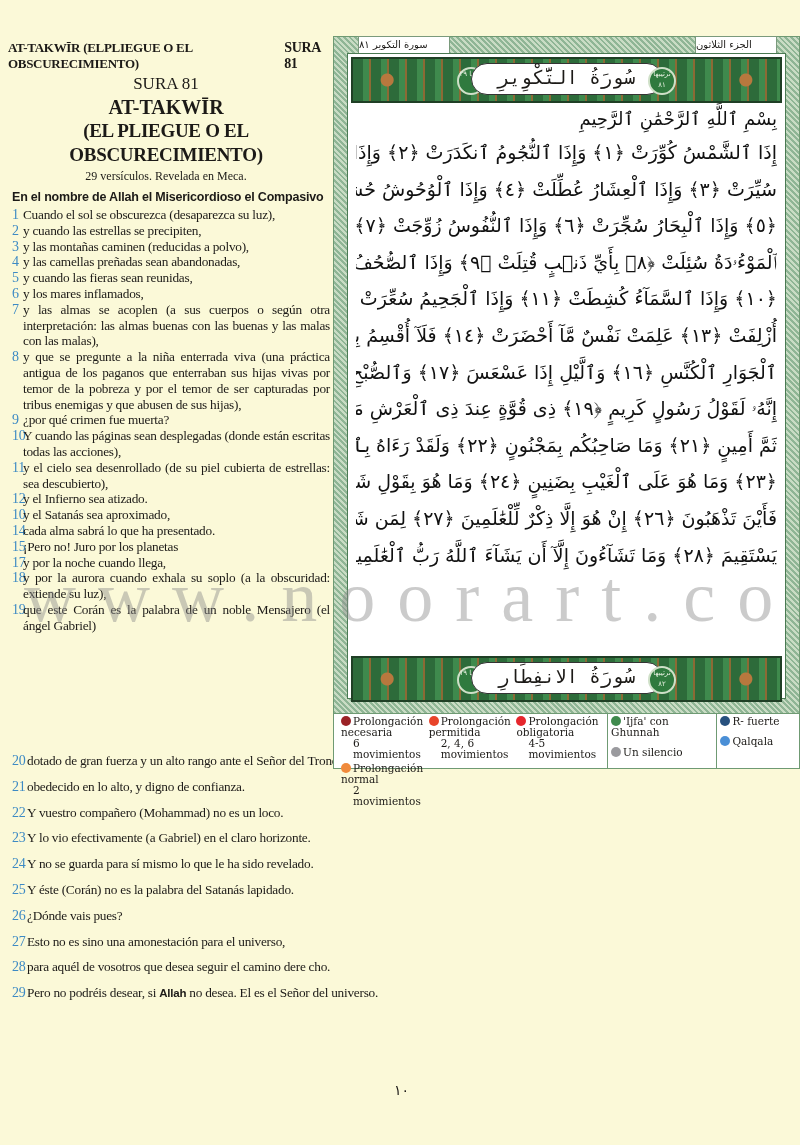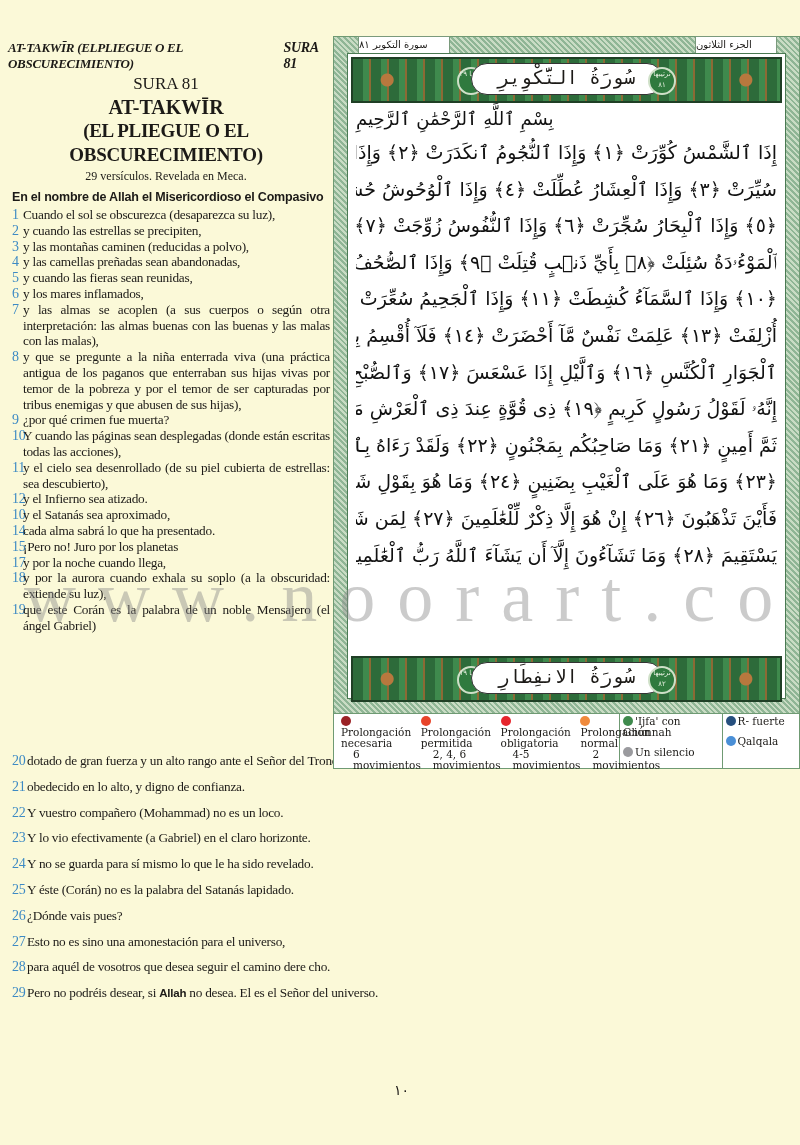--- a/index.html
+++ b/index.html
@@ -1,19 +1,19 @@
 <!DOCTYPE html>
 <html><head>
 <meta charset="utf-8">
 <style>
   html,body{margin:0;padding:0;}
   body{width:800px;height:1145px;background:#fbf9d8;position:relative;overflow:hidden;
        font-family:"Liberation Serif","DejaVu Serif",serif;color:#1c1a17;}
   .running-head{position:absolute;left:8px;top:40px;width:322px;display:flex;justify-content:flex-start;
-       font-style:italic;font-weight:bold;font-size:13px;letter-spacing:-0.3px;}
+       font-weight:bold;font-size:13px;letter-spacing:-0.3px;}
   .running-head .sura-num{font-size:14px;}
   .left-col{position:absolute;left:0;top:68px;width:332px;}
   .sura-title{text-align:center;font-size:17px;line-height:22px;margin-top:5px;}
   .sura-name{text-align:center;font-size:20px;font-weight:bold;line-height:24px;}
   .sura-sub{text-align:center;font-size:19px;font-weight:bold;line-height:24px;letter-spacing:-0.3px;}
   .sura-meta{text-align:center;font-size:12px;line-height:16px;margin-top:1px;}
   .basmala-tr{font-family:"Liberation Sans","DejaVu Sans",sans-serif;font-weight:bold;font-size:12.5px;
        margin:6px 0 3px 12px;letter-spacing:-0.2px;}
   .verses{list-style:none;margin:0;padding:0;}
   .verse{display:flex;font-size:13.3px;line-height:15.8px;letter-spacing:-0.25px;}
@@ -40,27 +40,27 @@
   .banner-bottom{top:602px;}
   .banner .cartouche{position:absolute;left:50%;top:4px;transform:translateX(-50%);width:190px;height:30px;
        background:#fff;border:1.5px solid #333;border-radius:18px;text-align:center;
        font-family:Liberation Mono, monospace;font-size:19px;line-height:30px;direction:rtl;}
   .banner .medal{position:absolute;top:8px;width:24px;height:24px;border-radius:50%;background:#2f7a3e;
        border:2px solid #cfe0c8;color:#e6f0e0;font-family:"DejaVu Sans",sans-serif;font-size:7px;
        line-height:11px;text-align:center;}
   .medal.m-left{left:104px;} .medal.m-right{right:104px;}
   .arabic{position:absolute;left:8px;right:8px;top:52px;direction:rtl;
        font-family:"DejaVu Sans",sans-serif;font-size:19px;color:#111;}
-  .basmala{text-align:left;font-size:18px;line-height:26px;margin-bottom:2px;}
+  .basmala{text-align:right;font-size:18px;line-height:26px;margin-bottom:2px;}
   .aline{line-height:36.6px;text-align:justify;text-align-last:justify;white-space:nowrap;overflow:hidden;}
   .legend{position:absolute;left:333px;top:713px;width:465px;height:54px;background:#fff;border:1px solid #6f9a73;
        display:flex;font-family:"DejaVu Serif",serif;font-size:10.5px;line-height:11px;}
   .legend .col{border-right:1px solid #6f9a73;padding:2px 3px;box-sizing:border-box;}
   .legend .col:last-child{border-right:none;}
-  .legend .col1{width:286px;display:grid;grid-template-columns:1fr 1fr 1fr 1fr;row-gap:3px;padding-left:7px;}
+  .legend .col1{width:286px;display:grid;grid-template-columns:1fr 1fr 1fr;row-gap:3px;padding-left:7px;}
   .legend .col2{width:114px;} .legend .col3{width:85px;}
   .lg-item .dot{display:inline-block;width:10px;height:10px;border-radius:50%;vertical-align:-1px;margin-right:2px;}
   .lg-item .sub{display:block;padding-left:12px;}
   .lg-item.tall{margin-bottom:9px;}
   .watermark{position:absolute;left:0;top:556px;width:800px;text-align:center;
        font-family:"Liberation Serif",serif;font-size:72px;letter-spacing:22px;color:rgba(140,140,140,0.45);pointer-events:none;margin-left:24px;}
   .folio{position:absolute;left:394px;top:1082px;font-family:"DejaVu Sans",sans-serif;font-size:14px;}
 </style>
 </head>
 <body>

